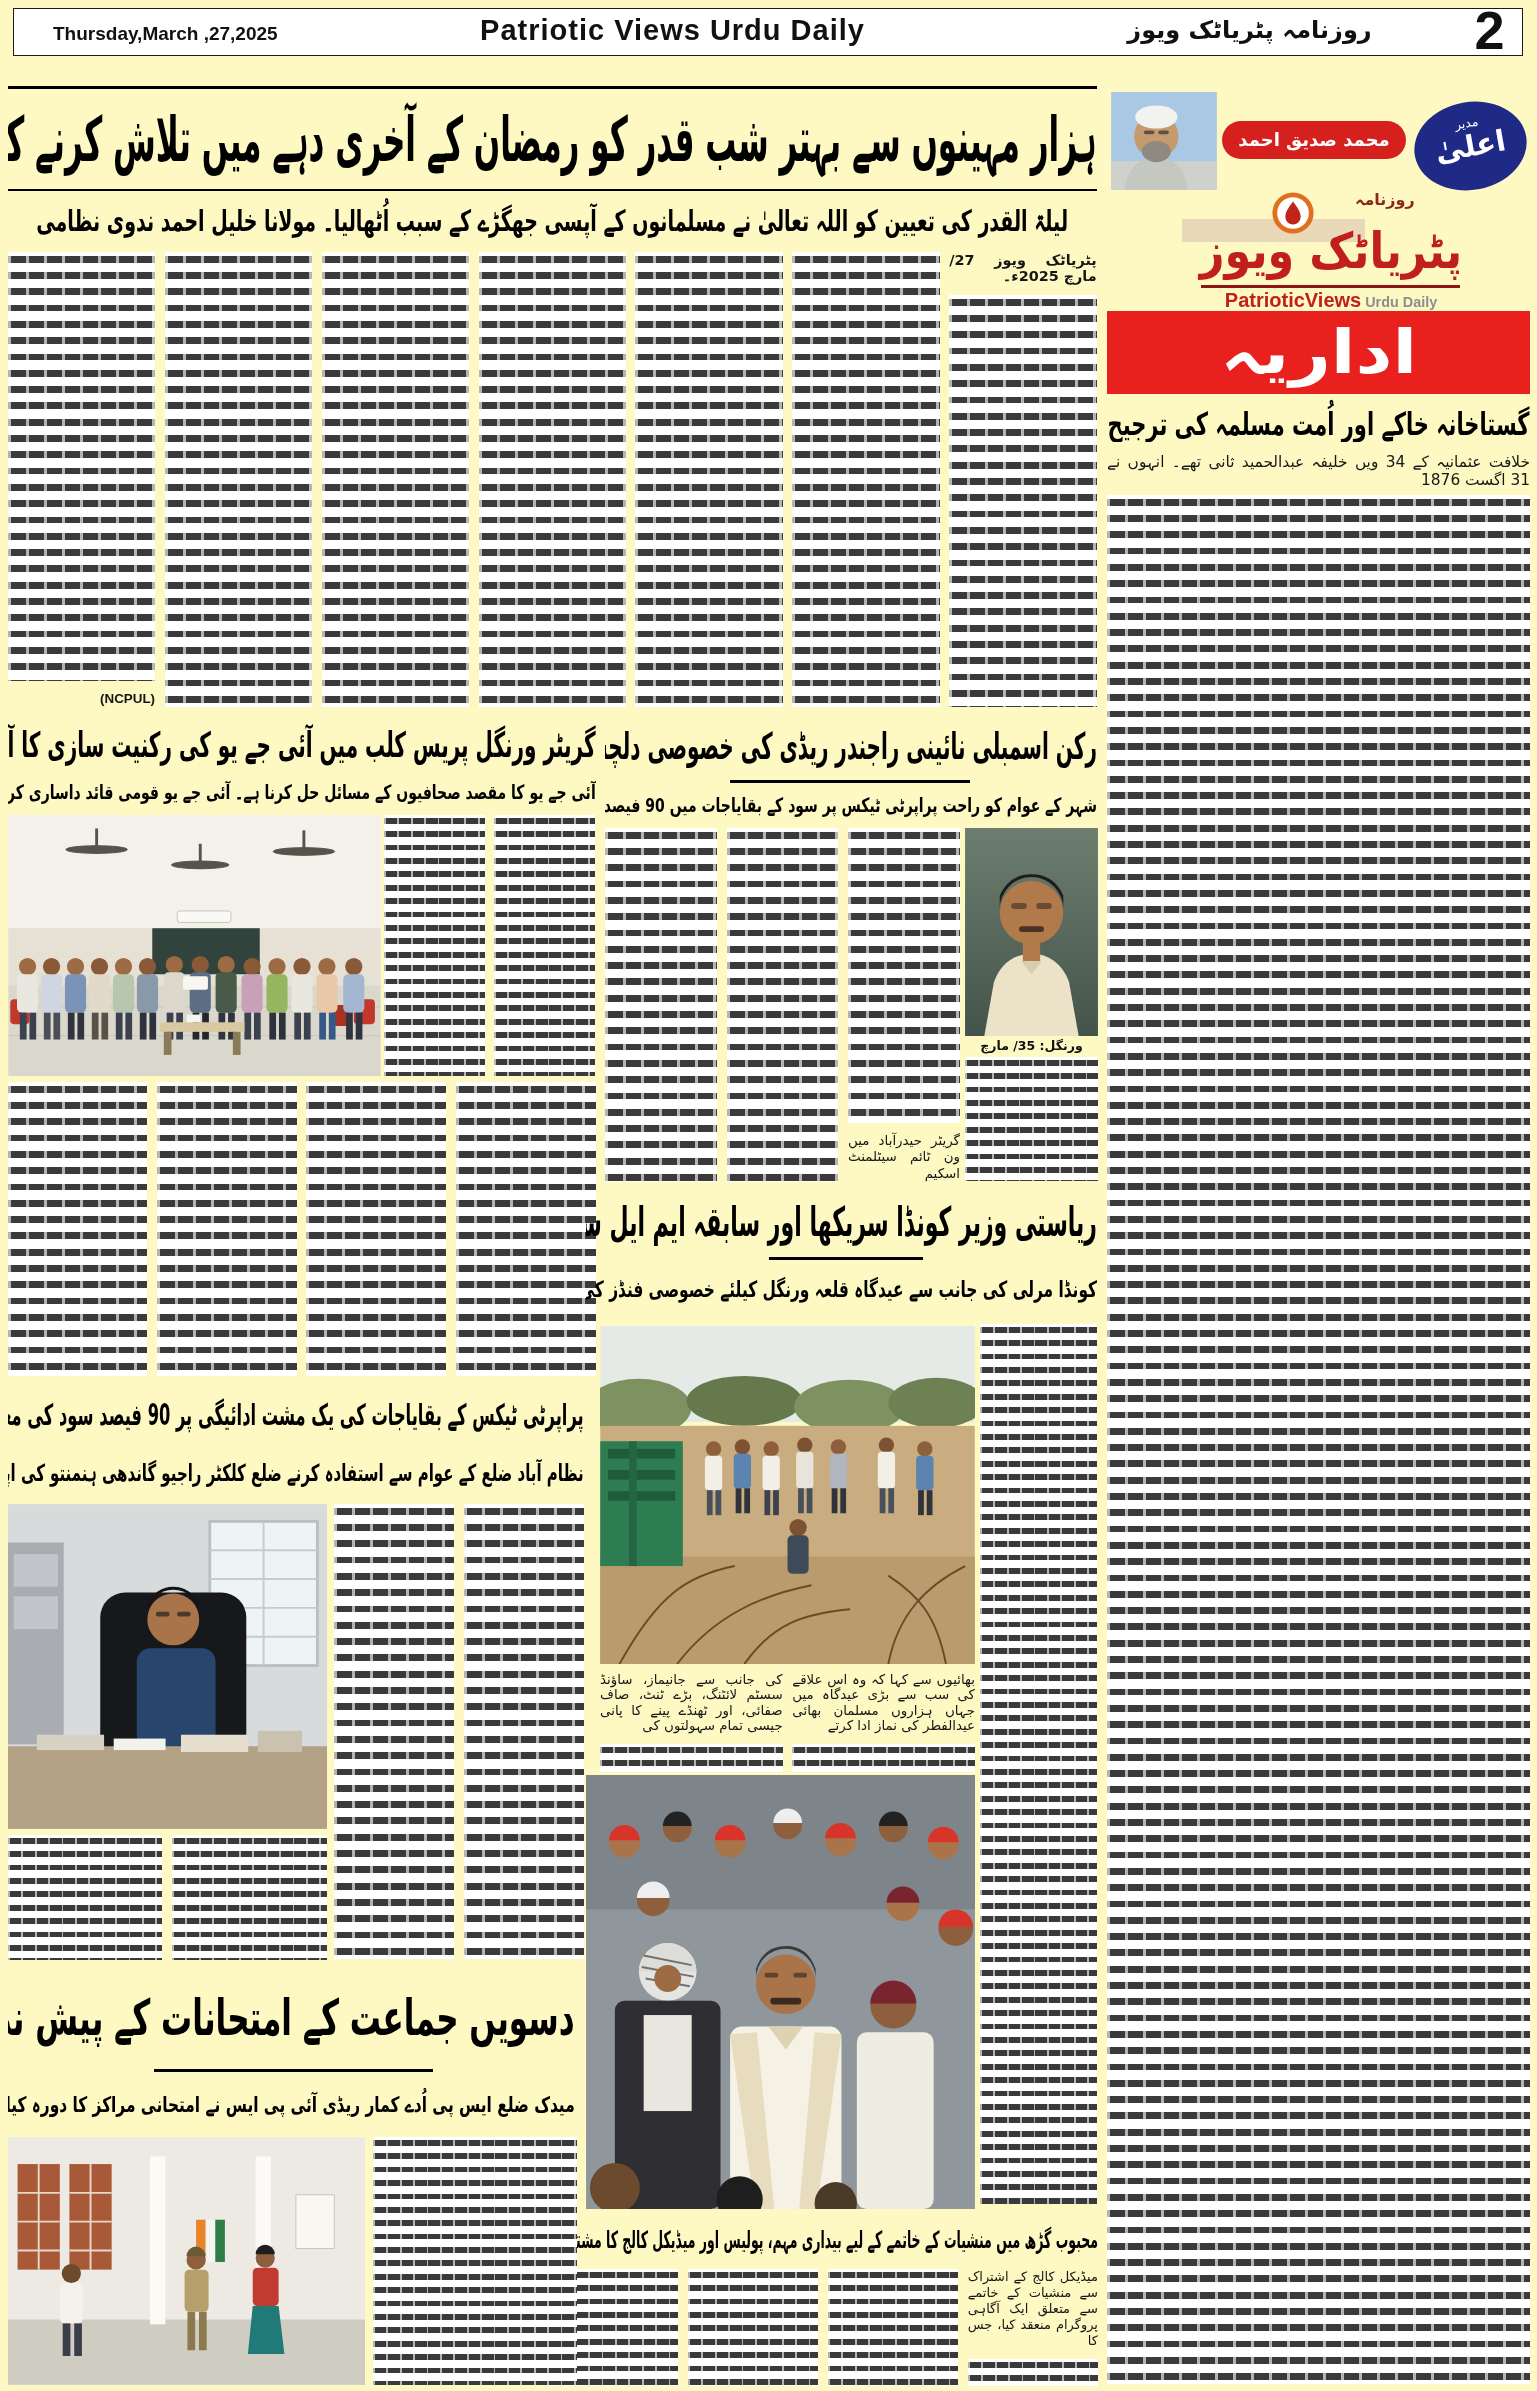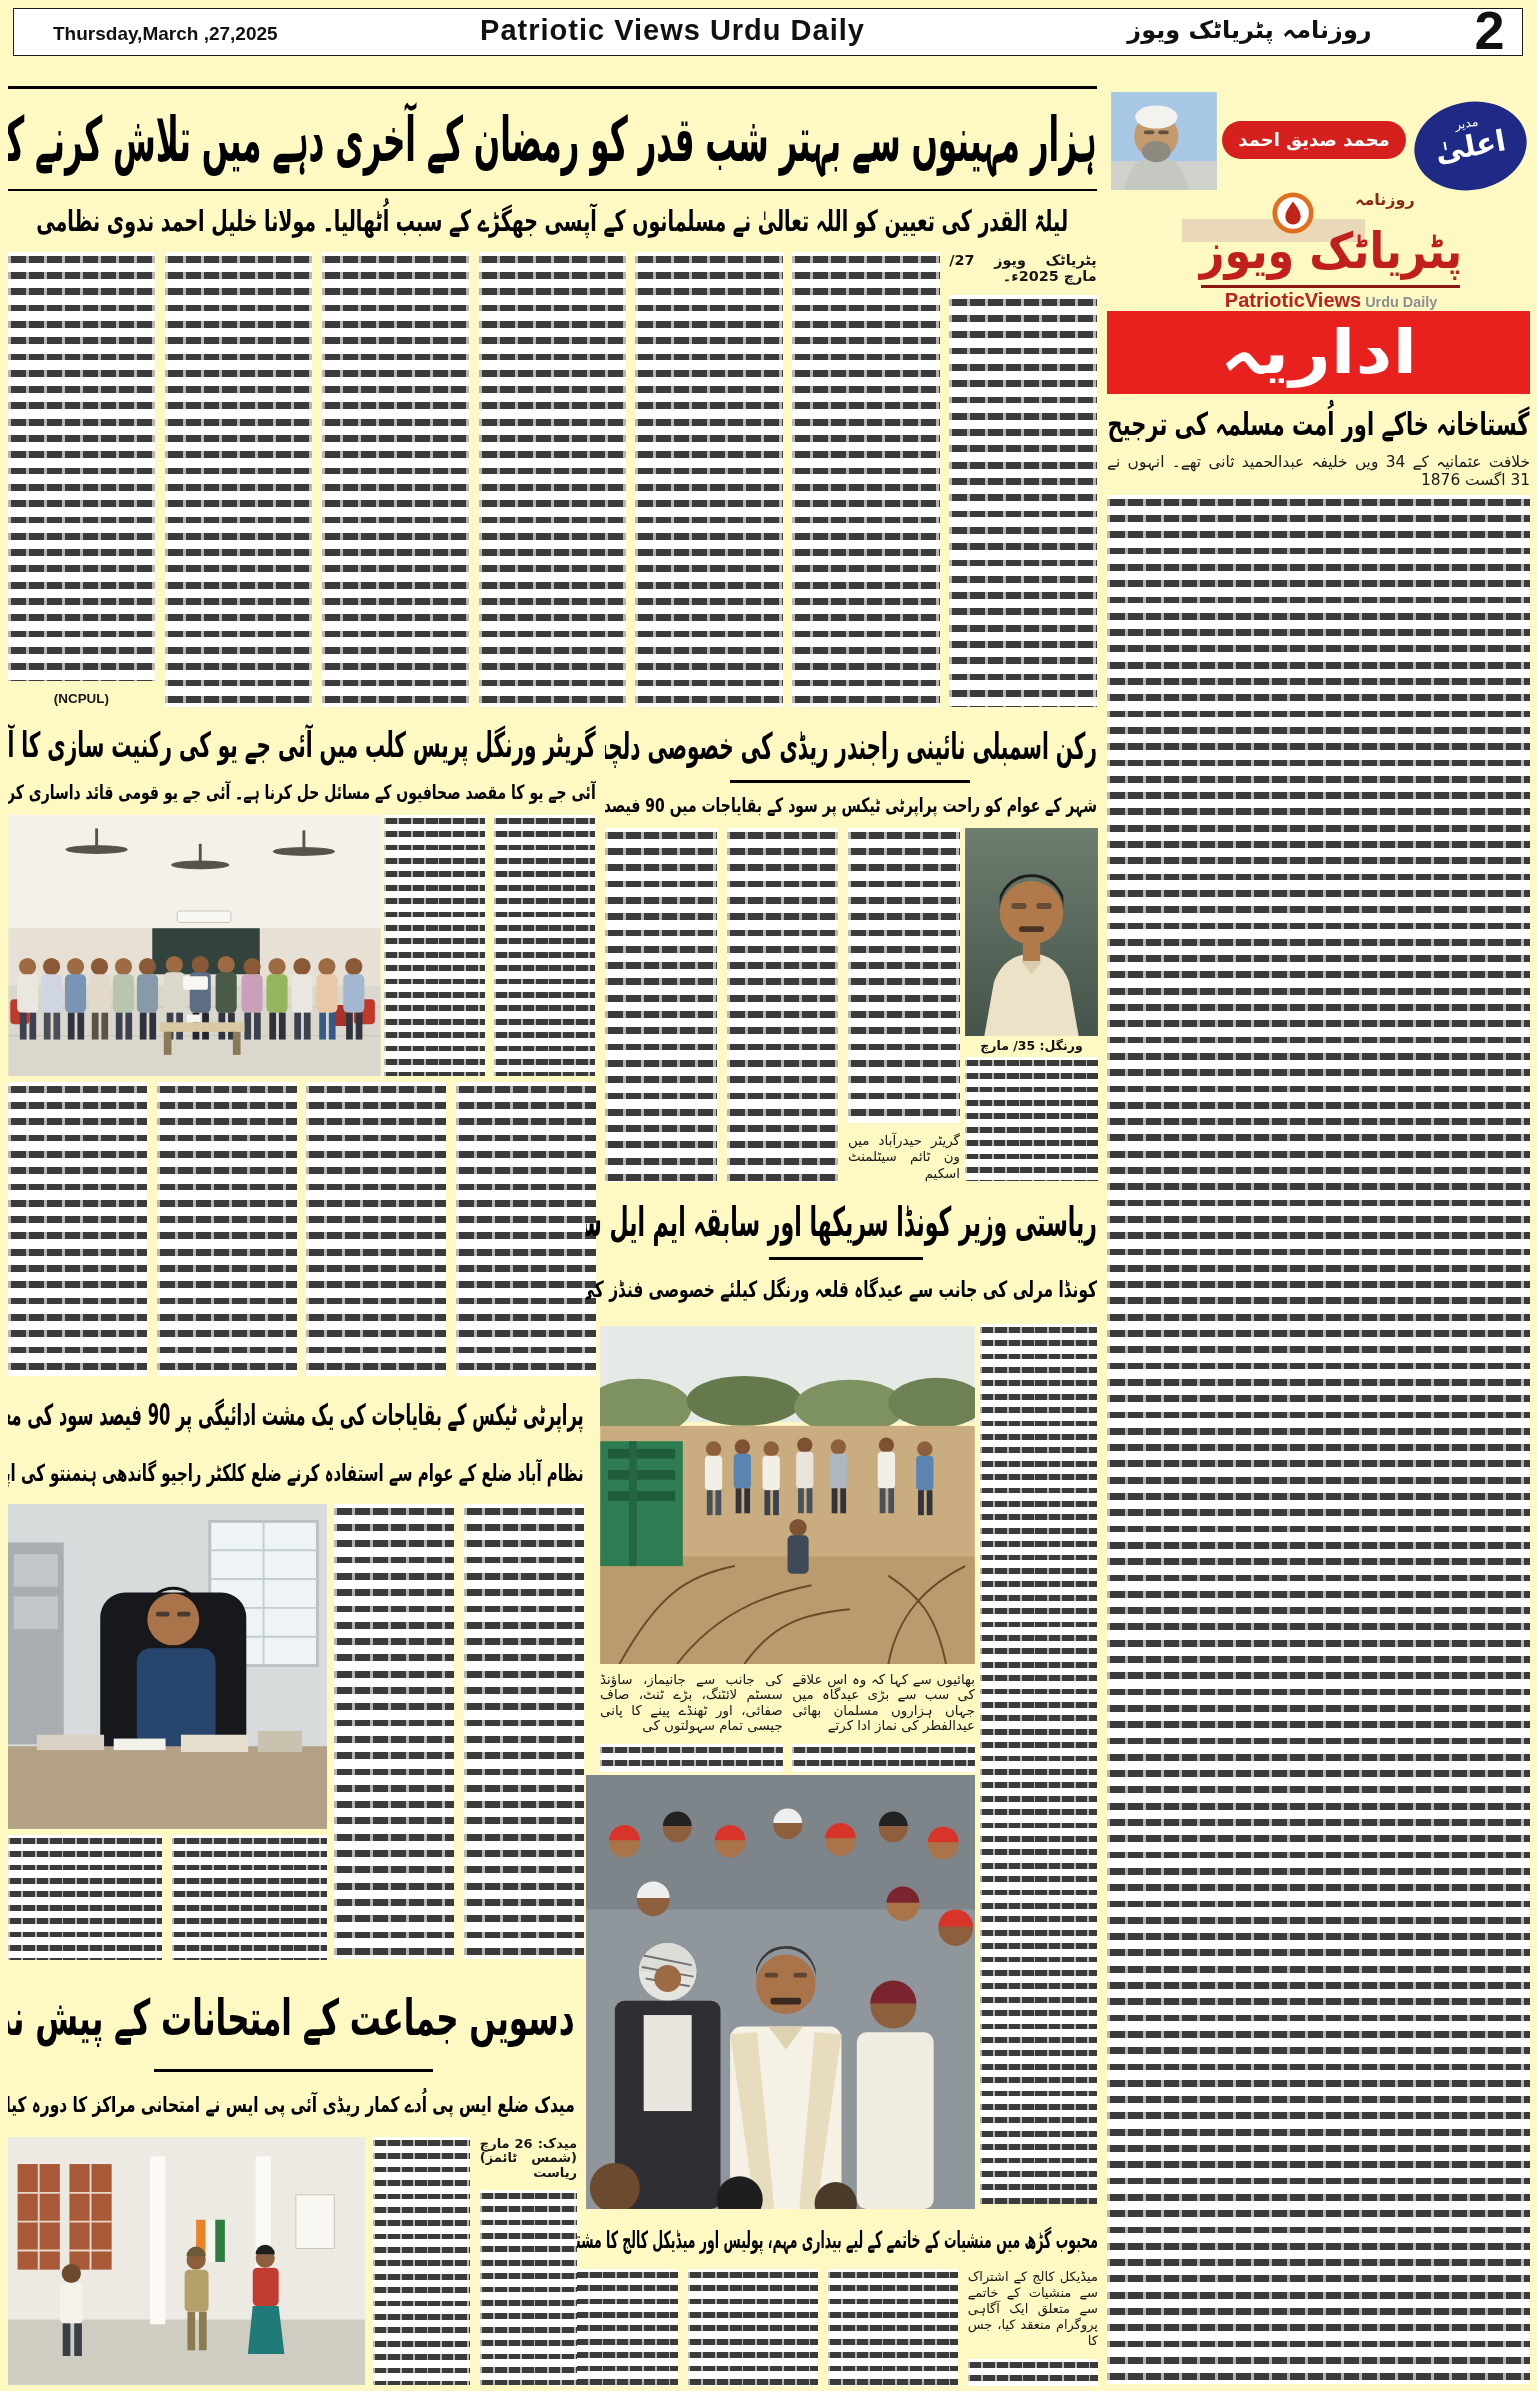--- a/index.html
+++ b/index.html
@@ -60,21 +60,21 @@
         <div class="sim"></div>
       </div>
     <div class="col">
         <div class="sim"></div>
       </div>
     <div class="col">
         <div class="sim"></div>
       </div>
     <div class="col">
       <div class="sim"></div>
-      <p class="en txt" style="text-align:center;font-size:13.4px;font-weight:700">(NCPUL)</p>
+      <p class="en txt" style="text-align:right;font-size:13.4px;font-weight:700">(NCPUL)</p>
     </div>
   </div>
 
   <div class="abs ur hl" style="left:7.7px;top:717px;width:588px;height:56px;line-height:56px;font-size:20px">
     <span class="sy" style="transform:scaleY(1.75)">گریٹر ورنگل پریس کلب میں آئی جے یو کی رکنیت سازی کا آغاز</span>
   </div>
   <div class="abs ur hl" style="left:7.7px;top:774px;width:588px;height:37px;line-height:37px;font-size:14px">
     <span class="sy" style="transform:scaleY(1.4)">آئی جے یو کا مقصد صحافیوں کے مسائل حل کرنا ہے۔ آئی جے یو قومی قائد داساری کرشنا ریڈی</span>
   </div>
 
@@ -557,24 +557,20 @@
     <g>
       <circle cx="268" cy="126" r="10" fill="#8d5f3c"></circle>
       <path d="M258,122 a10,10 0 0 1 20,0 z" fill="#1e1e1e"></path>
       <rect x="255" y="136" width="27" height="40" rx="5" fill="#c13b30"></rect>
       <path d="M255,176 L282,176 L288,226 L250,226 Z" fill="#1f7a78"></path>
     </g>
   </svg>
 
   <div class="abs cols" style="left:373px;top:2137px;width:204px;height:248px">
     <div class="col">
-      <p class="ur txt" style="font-size:13px;line-height:14.4px"><b>میدک: 26 مارچ (شمس ٹائمز) ریاست</b></p>
-      <div class="sim sim-sm"></div>
-    </div>
-    <div class="col">
         <div class="sim sim-sm"></div>
       </div>
   </div>
 
   <svg class="abs photo" style="left:1111px;top:92px" width="106" height="98" viewBox="0 0 110 102">
     <rect width="110" height="102" fill="#a9c8e6"></rect>
     <rect y="72" width="110" height="30" fill="#cfd2cc"></rect>
     <path d="M14,102 Q18,70 47,66 Q76,70 80,102 Z" fill="#c4c8c0"></path>
     <circle cx="47" cy="46" r="23" fill="#c59a6d"></circle>
     <ellipse cx="47" cy="26" rx="22" ry="12" fill="#f2f2ee"></ellipse>

